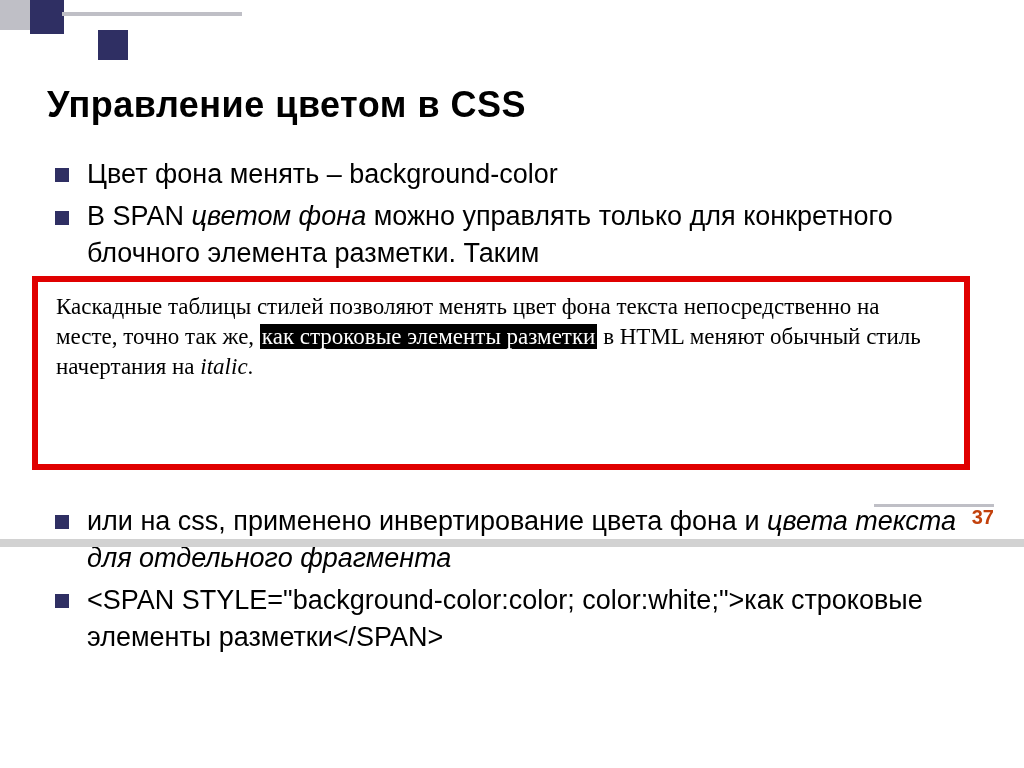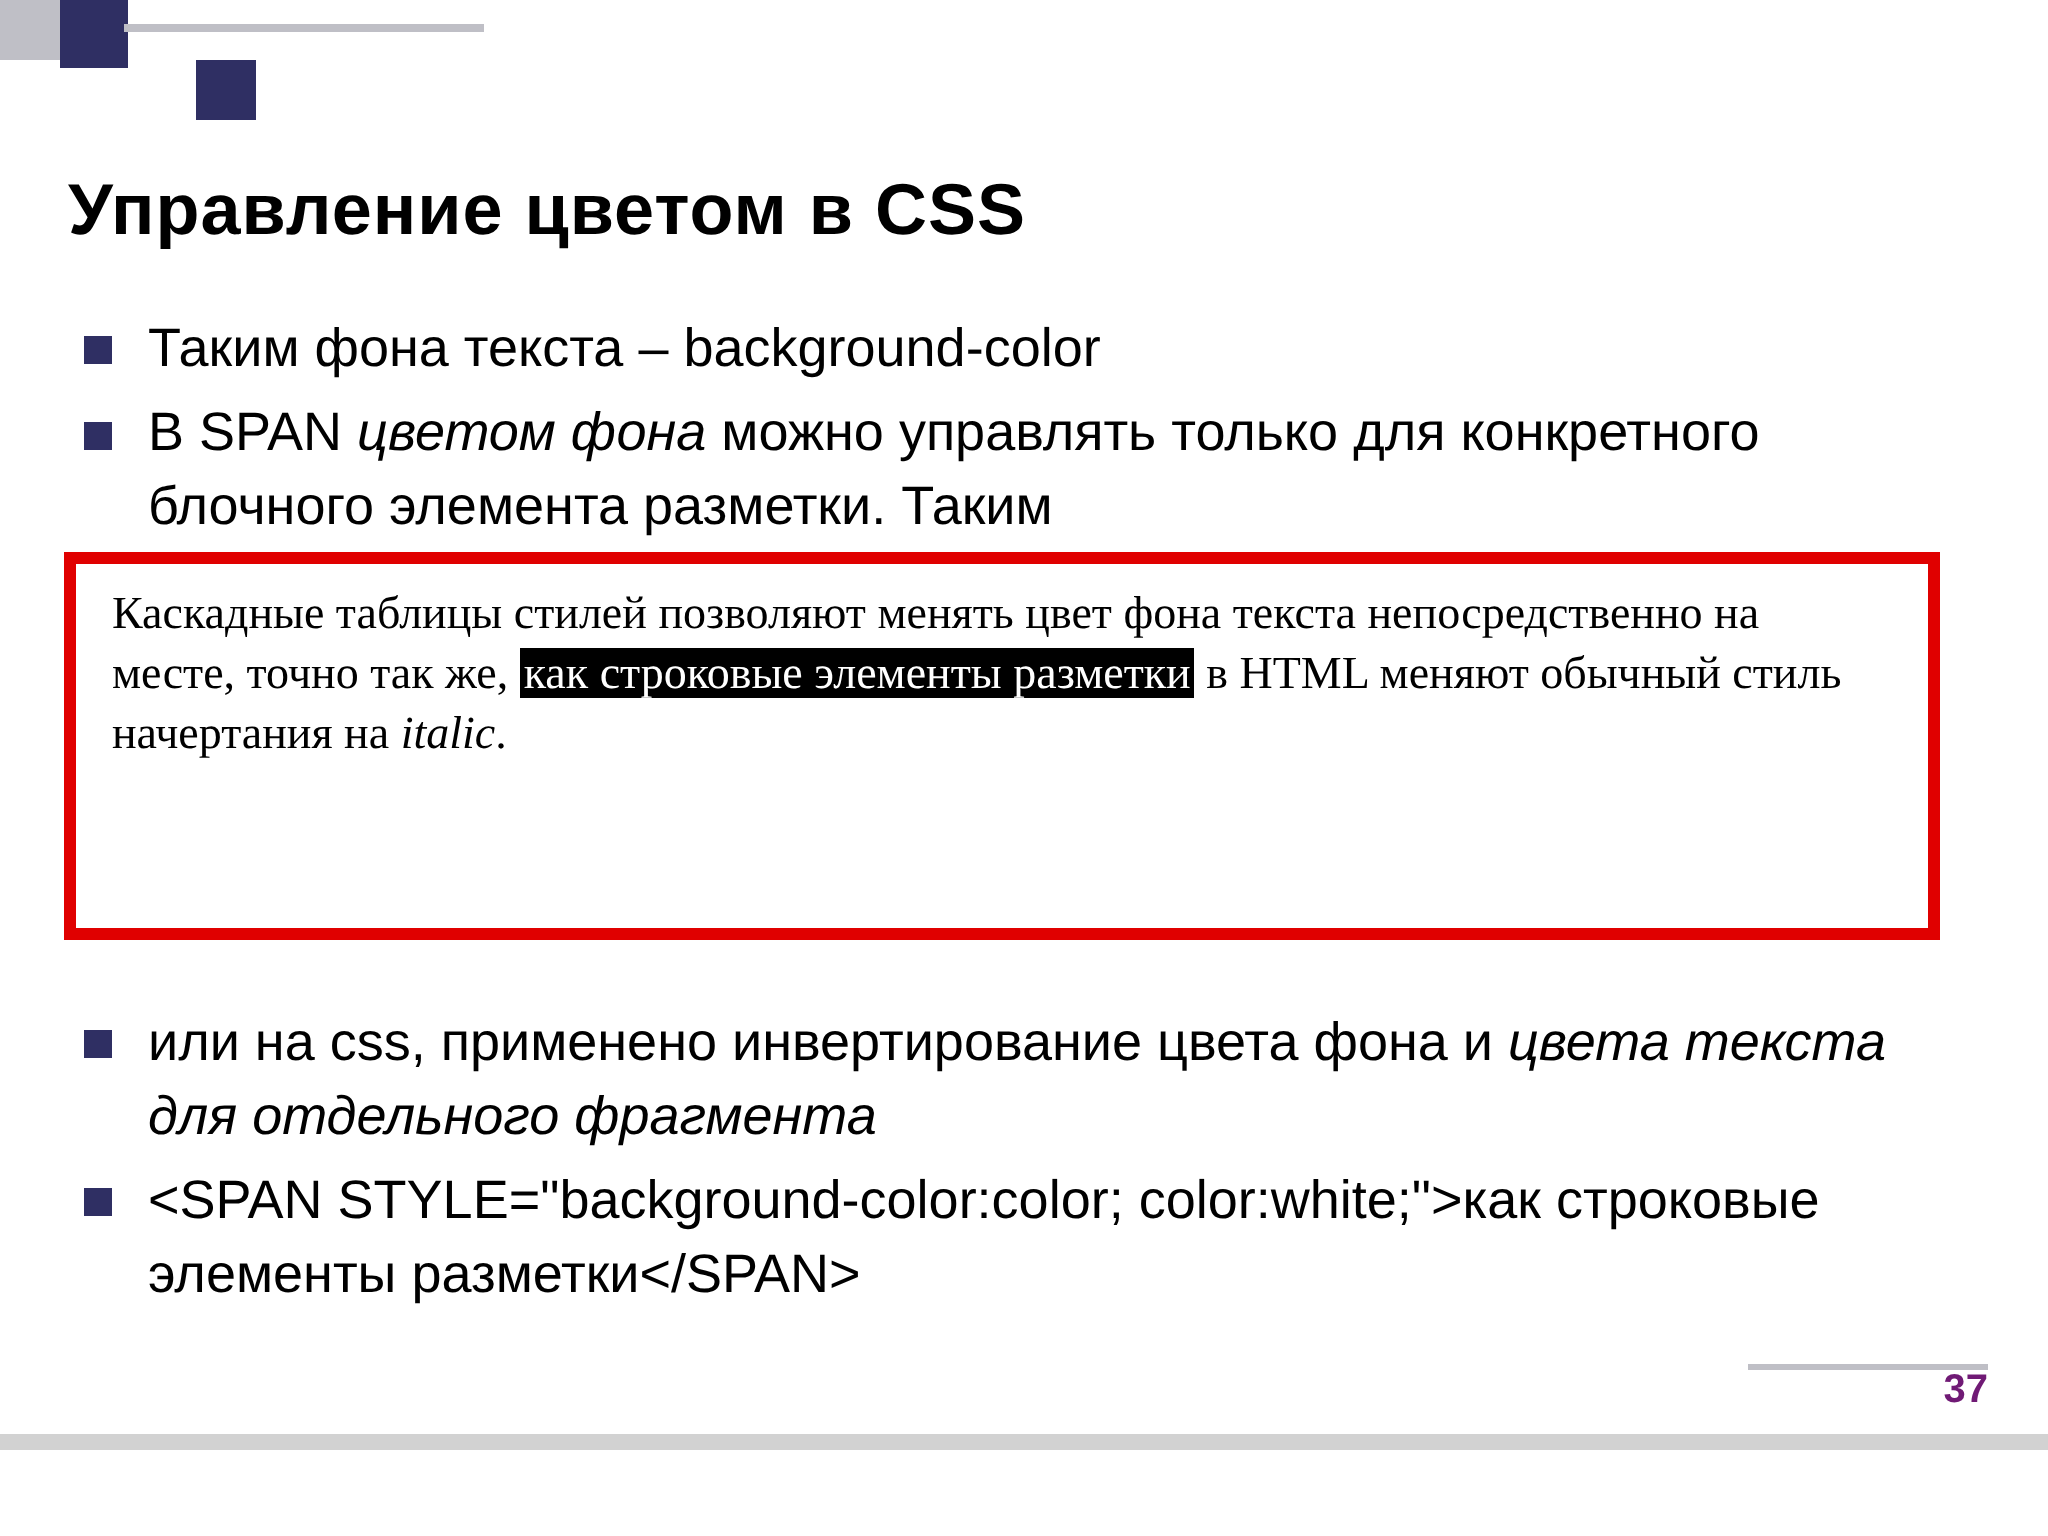--- a/index.html
+++ b/index.html
@@ -8,23 +8,23 @@
     width: 1024px;
     height: 768px;
     background: #ffffff;
     font-family: Arial, Helvetica, sans-serif;
     color: #000;
     overflow: hidden;
   }
   .slide {
     position: relative;
     width: 1024px;
-    height: 725px;
+    height: 547px;
     box-sizing: border-box;
-    padding: 20px 34px 0 34px;
+    padding: 20px 34px 0 47px;
   }
   .corner-deco {
     position: absolute;
     top: 0;
     left: 0;
     width: 230px;
     height: 60px;
   }
   .corner-deco .sq1 {
     position: absolute;
@@ -104,21 +104,21 @@
   }
   .after-box {
     margin-top: 232px; 
   }
   .pagenum {
     position: absolute;
     right: 30px;
     bottom: 18px;
     font-size: 20px;
     font-weight: bold;
-    color: #701a75;
+    color: #c2410c;
   }
   .footerbar {
     position: absolute;
     right: 30px;
     bottom: 40px;
     width: 120px;
     height: 3px;
     background: #bfbfc6;
   }
   .bottom-edge {
@@ -137,21 +137,21 @@
     <div class="sq2"></div>
     <div class="bar"></div>
     <div class="sq3"></div>
   </div>
 
   <div class="title">Управление цветом в CSS</div>
 
   <div class="content">
     <ul class="bullets">
       <li>
-        <span>Таким фона текста – </span><span class="bold">background-color</span>
+        <span>Цвет фона менять – </span><span class="bold">background-color</span>
       </li>
       <li>
         <span>В SPAN </span><span class="ital">цветом фона</span><span> можно управлять только для конкретного блочного элемента разметки. Таким</span>
       </li>
     </ul>
 
     <div class="after-box">
       <ul class="bullets">
         <li>
           <span>или на css, применено инвертирование цвета фона и </span><span class="ital">цвета текста для отдельного фрагмента</span>

